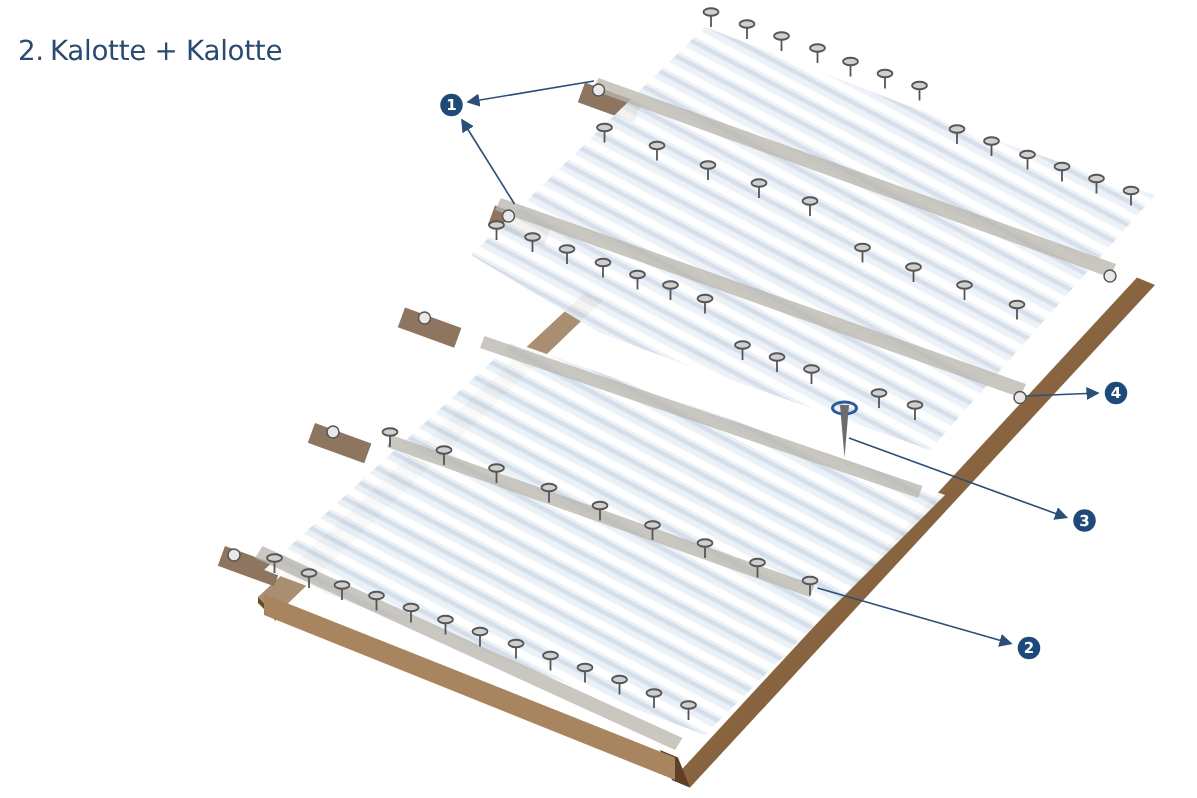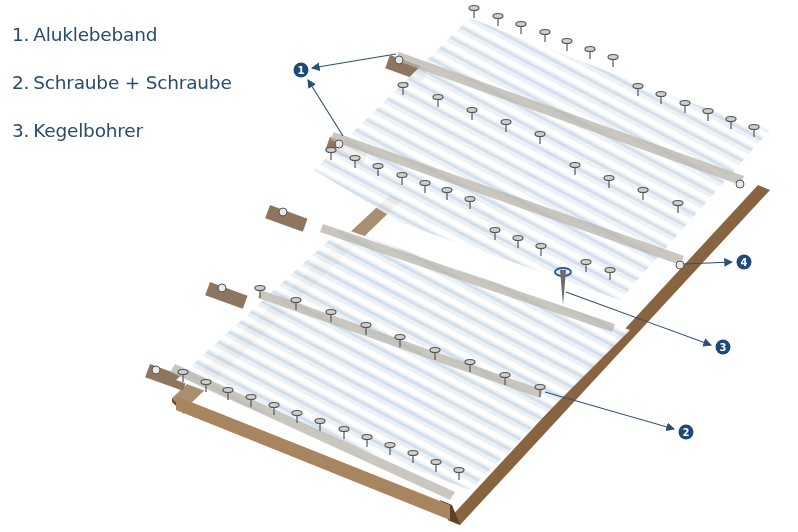--- a/index.html
+++ b/index.html
@@ -11,27 +11,21 @@
   .legend-num { margin-right: 4px; }
   svg#scene { position: absolute; left: 0; top: 0; }
   .callout-label { font-family: "DejaVu Sans", "Liberation Sans", sans-serif;
                    font-size: 10px; font-weight: bold; fill: #ffffff; }
 </style>
 </head>
 <body>
 
 <div class="legend">
   <div class="legend-item">
-    <span class="legend-num">1.</span><span>Aluklebeband</span>
-  </div>
-  <div class="legend-item">
-    <span class="legend-num">2.</span><span>Schraube + Schraube</span>
-  </div>
-  <div class="legend-item">
-    <span class="legend-num">3.</span><span>Kegelbohrer</span>
+    <span class="legend-num">2.</span><span>Kalotte + Kalotte</span>
   </div>
 </div>
 
 <svg id="scene" width="798" height="532" viewBox="0 0 798 532">
   <defs>
     <pattern id="corr" patternUnits="userSpaceOnUse" width="14" height="14" patternTransform="rotate(-62)">
       <rect width="14" height="14" fill="#eaf1f7"></rect>
       <rect x="0" width="5" height="14" fill="#ffffff"></rect>
       <rect x="9" width="3" height="14" fill="#d2dde8"></rect>
     </pattern>

